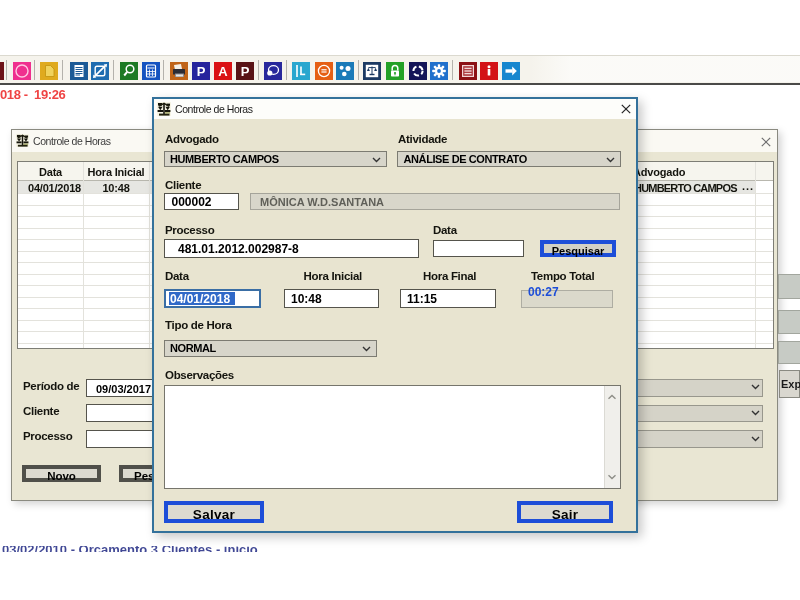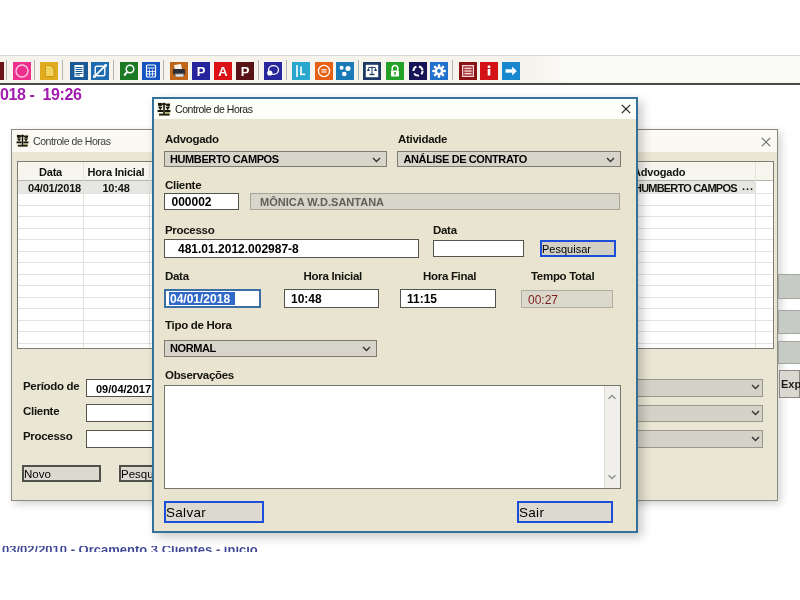--- a/index.html
+++ b/index.html
@@ -2,33 +2,33 @@
 <html><head>
 <meta charset="utf-8">
 <style>
 * { margin:0; padding:0; box-sizing:border-box; }
 html,body { width:800px; height:600px; }
 body { position:relative; font-family:"Liberation Sans",sans-serif; background:#ffffff; overflow:hidden; }
 .ab { position:absolute; }
 .lbl { position:absolute; font-weight:bold; font-size:11.5px; line-height:11px; color:#14140e; white-space:nowrap; letter-spacing:-0.3px; }
 .inp { position:absolute; background:#fff; border:1px solid #55544c; }
 .inptx { position:absolute; font-weight:bold; font-size:12px; color:#000; white-space:nowrap; }
-.btn { position:absolute; background:#dcdad0; border:2px solid #1d4ed8; font-weight:normal; font-size:12px; color:#000; text-align:left; }
+.btn { position:absolute; background:#dcdad0; border:4px solid #1d4ed8; font-weight:bold; font-size:12px; color:#000; text-align:center; }
 .ico { position:absolute; width:18px; height:18px; top:62px; }
 .sep { position:absolute; top:60px; width:1px; height:20px; background:#b4b2ac; }
 .gridh { position:absolute; height:1px; background:#e3e2dc; }
 .gridv { position:absolute; width:1px; background:#e3e2dc; }
 </style>
 </head>
 <body>
 
 <div class="ab" id="toolbar" style="left:0;top:55px;width:800px;height:28px;background:#f5f3ec;border-top:1px solid #dbd9cf;"></div>
 <div class="ab" style="left:530px;top:56px;width:270px;height:26px;background:linear-gradient(to right, rgba(253,253,251,0), rgba(253,253,251,0.75) 15%, rgba(253,253,251,0.75));"></div>
 <div class="ab" style="left:0;top:82.5px;width:800px;height:2.6px;background:#4a4a48;"></div>
-<div class="ab" style="left:0;top:88.5px;width:120px;height:12px;font-weight:bold;font-size:16px;line-height:12px;color:#a21caf;white-space:nowrap;letter-spacing:-0.4px;">018 - &nbsp;19:26</div>
+<div class="ab" style="left:0;top:88.5px;width:120px;height:12px;font-weight:bold;font-size:13px;line-height:12px;color:#ef4444;white-space:nowrap;letter-spacing:-0.4px;">018 - &nbsp;19:26</div>
 <div id="icons">
 <div class="sep" style="left:6px;"></div>
 <div class="sep" style="left:34px;"></div>
 <div class="sep" style="left:62px;"></div>
 <div class="sep" style="left:113px;"></div>
 <div class="sep" style="left:163px;"></div>
 <div class="sep" style="left:258px;"></div>
 <div class="sep" style="left:286px;"></div>
 <div class="sep" style="left:358px;"></div>
 <div class="sep" style="left:452px;"></div>
@@ -244,21 +244,21 @@
     <div class="gridh" style="left:0;top:123.5px;width:755px;"></div>
     <div class="gridh" style="left:0;top:135px;width:755px;"></div>
     <div class="gridh" style="left:0;top:146.5px;width:755px;"></div>
     <div class="gridh" style="left:0;top:158px;width:755px;"></div>
     <div class="gridh" style="left:0;top:169.5px;width:755px;"></div>
     <div class="gridh" style="left:0;top:181px;width:755px;"></div>
   </div>
 
   <div class="lbl" style="left:11px;top:250.5px;text-align:right;">Período de</div>
   <div class="inp" style="left:74px;top:248.5px;width:78px;height:18.5px;"></div>
-  <div class="inptx" style="left:84px;top:252.5px;line-height:12px;font-size:11px;">09/04/2017</div>
+  <div class="inptx" style="left:84px;top:252.5px;line-height:12px;font-size:11px;">09/03/2017</div>
   <div class="lbl" style="left:11px;top:275.5px;">Cliente</div>
   <div class="inp" style="left:74px;top:274px;width:78px;height:17.5px;"></div>
   <div class="lbl" style="left:11px;top:300.5px;">Processo</div>
   <div class="inp" style="left:74px;top:299.5px;width:78px;height:18px;"></div>
   <div class="btn" style="left:10px;top:335px;width:79px;height:17px;line-height:15px;font-size:11.5px;border-color:#50504a;">Novo</div>
   <div class="btn" style="left:107px;top:335px;width:85px;height:17px;line-height:15px;font-size:11.5px;border-color:#50504a;">Pesquisar</div>
 
   <div class="ab" style="left:520px;top:248.5px;width:231px;height:18px;background:#d5d3c8;border:1px solid #98978d;"></div>
   <svg class="ab" style="left:739px;top:254px;" width="9" height="6" viewBox="0 0 9 6">
       <path d="M1 1 L4.5 4.5 L8 1" fill="none" stroke="#333" stroke-width="1.4"></path>
@@ -335,21 +335,21 @@
   <div class="lbl" style="left:269px;top:171.5px;">Hora Final</div>
   <div class="lbl" style="left:377px;top:171.5px;">Tempo Total</div>
   <div class="ab" style="left:9.5px;top:190px;width:97.5px;height:18.5px;background:#fff;border:2px solid #3a6ea5;"></div>
   <div class="ab" style="left:15px;top:192.5px;width:66px;height:13.5px;background:#3069c8;"></div>
   <div class="ab" style="left:16px;top:194px;font-weight:bold;font-size:12px;line-height:12px;color:#fff;">04/01/2018</div>
   <div class="inp" style="left:130px;top:190px;width:95px;height:18.5px;"></div>
   <div class="inptx" style="left:137px;top:194px;line-height:12px;">10:48</div>
   <div class="inp" style="left:246px;top:190px;width:96px;height:18.5px;"></div>
   <div class="inptx" style="left:253px;top:194px;line-height:12px;">11:15</div>
   <div class="ab" style="left:367px;top:191px;width:92px;height:17.5px;background:#dbd9cb;border:1px solid #aeada2;"></div>
-  <div class="ab" style="left:374px;top:195px;font-weight:normal;font-size:12px;line-height:12px;color:#7f1d1d;">00:27</div>
+  <div class="ab" style="left:374px;top:187px;font-weight:bold;font-size:12px;line-height:12px;color:#1d4ed8;">00:27</div>
 
   <div class="lbl" style="left:11px;top:221px;">Tipo de Hora</div>
   <div class="ab" style="left:9.5px;top:241px;width:213.5px;height:17px;background:#d7d5ca;border:1px solid #7c7b72;"></div>
   <div class="ab" style="left:16px;top:244px;font-weight:bold;font-size:11px;line-height:11px;color:#000;letter-spacing:-0.4px;">NORMAL</div>
   <svg class="ab" style="left:208px;top:246.5px;" width="9" height="6" viewBox="0 0 9 6">
       <path d="M1 1 L4.5 4.5 L8 1" fill="none" stroke="#333" stroke-width="1.4"></path>
     </svg>
 
   <div class="lbl" style="left:11px;top:271px;">Observações</div>
   <div class="ab" style="left:9.5px;top:285.5px;width:457.5px;height:104px;background:#fff;border:1px solid #76756c;"></div>

